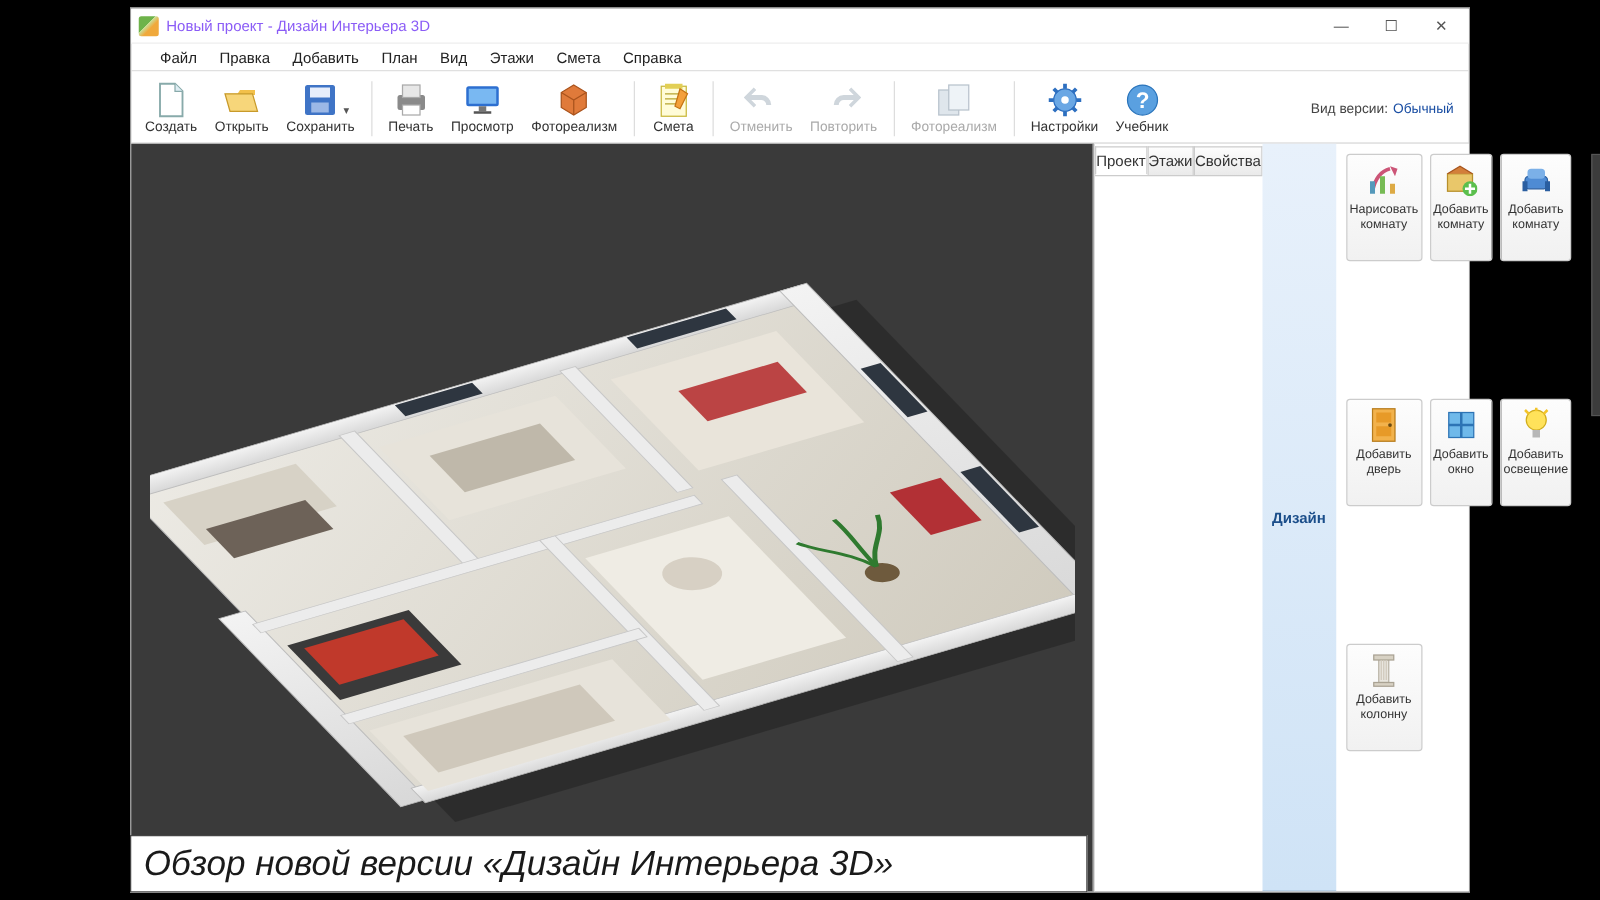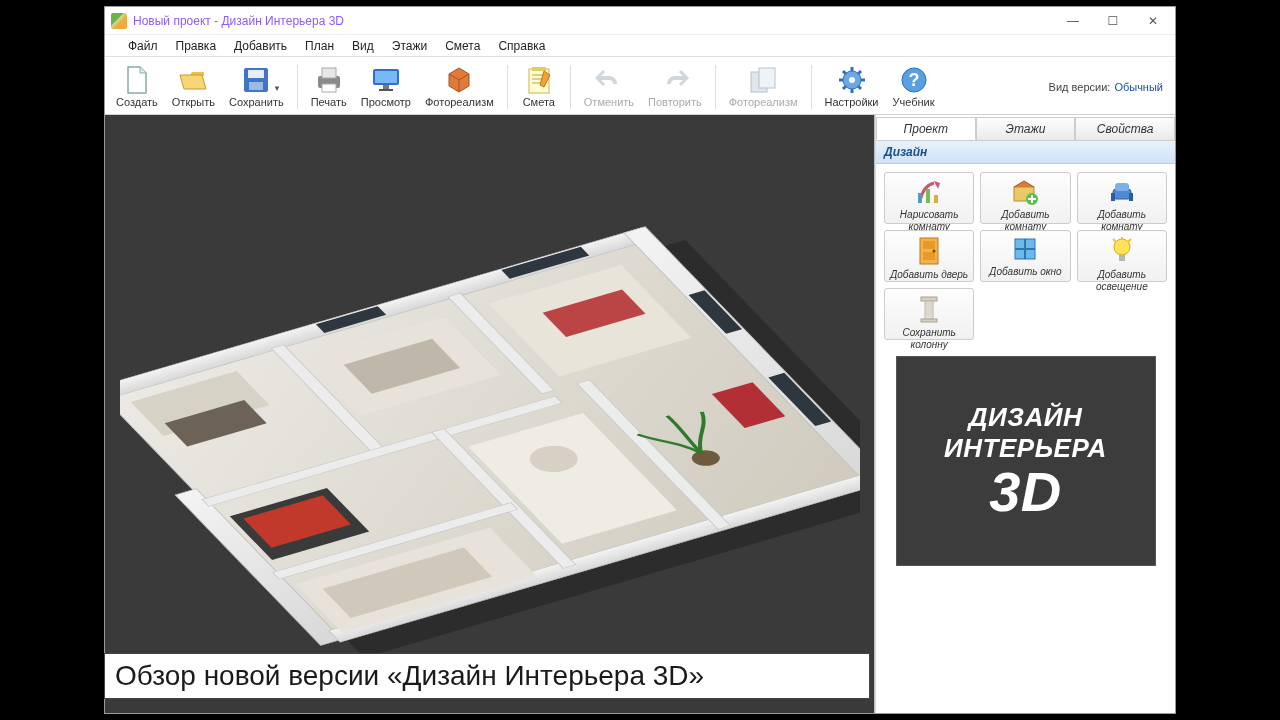--- a/index.html
+++ b/index.html
@@ -91,23 +91,22 @@
     border-right: 1px solid #bbb;
   }
   .floorplan {
     position:absolute; inset:0;
     display:flex; align-items:center; justify-content:center;
     overflow:hidden;
   }
   .sidepanel {
     width: 300px;
     background: #fff;
-    display: flex; flex-direction: column;
+    display: flex; flex-direction: row;
     border-left: 1px solid #ddd;
-    font-style: italic;
   }
   .tabs {
     display:flex; height: 26px; border-bottom:1px solid #ccc;
   }
   .tab {
     flex:1; display:flex; align-items:center; justify-content:center;
     font-size:12px; color:#333; border:1px solid #ccc; border-bottom:none;
     background: linear-gradient(#fdfdfd,#eaeaea); margin-top:2px;
   }
   .tab.active { background:#fff; border-bottom:1px solid #fff; position:relative; z-index:2; }
@@ -120,47 +119,48 @@
   .design-grid {
     display:grid; grid-template-columns: repeat(3,1fr);
     gap:6px; padding:8px;
   }
   .dbtn {
     border:1px solid #ccc; border-radius:3px;
     background: linear-gradient(#fdfdfd,#f1f1f1);
     display:flex; flex-direction:column; align-items:center;
     padding:6px 2px 4px 2px;
     font-size:10px; color:#333; text-align:center; line-height:1.15;
-    height:52px; justify-content:flex-start;
+    height:86px; justify-content:flex-start;
   }
   .dbtn .dicon { width:28px; height:28px; margin-bottom:4px; display:flex;align-items:center;justify-content:center;}
   .objlist { flex:1; padding:8px; display:flex; align-items:flex-start; justify-content:center; }
   .promo {
     width: 260px; height: 210px; background:#3c3c3c;
     display:flex; align-items:center; justify-content:center; text-align:center;
     color:#fff; font-weight:800; font-size:26px; line-height:1.2;
     letter-spacing:0.5px;
     box-shadow: inset 0 0 0 1px #555;
   }
   .list-toggle-icon { width:14px; height:14px; border:1px solid #888; display:inline-block; background:linear-gradient(#fff,#ddd);}
   .objlist-header-right { font-size:11px; color:#333; display:flex; align-items:center; gap:4px; font-weight:normal;}
 
   
   .caption-bar {
     position:absolute;
-    left:104px; bottom:21px;
+    left:104px; bottom:6px;
     height:46px;
     width: 766px;
     background:#fff;
     border:1px solid #444;
     display:flex; align-items:center;
     padding:0 10px;
     font-size:28px;
     color:#1a1a1a;
     z-index:50;
+    font-style:italic;
   }
 
   
   svg { display:block; }
 </style>
 </head>
 <body>
 
 <div class="app-window">
 
@@ -469,21 +469,21 @@
         </div>
         <div class="dbtn">
           <div class="dicon">
               <svg width="20" height="28">
                 <rect x="6" y="4" width="8" height="20" fill="#e9e6df" stroke="#b9b3a5"></rect>
                 <rect x="2" y="2" width="16" height="4" fill="#d7d1c3" stroke="#a9a293"></rect>
                 <rect x="2" y="24" width="16" height="3" fill="#d7d1c3" stroke="#a9a293"></rect>
                 <path d="M8 6v16M10 6v16M12 6v16" stroke="#cfc9bb"></path>
               </svg>
             </div>
-          <span>Сохранить колонну</span>
+          <span>Добавить колонну</span>
         </div>
       </div>
 
 
       <div class="objlist">
         <div class="promo">
           <div>
             <div>ДИЗАЙН</div>
             <div>ИНТЕРЬЕРА</div>
             <div style="font-size:56px;line-height:1;">3D</div>

